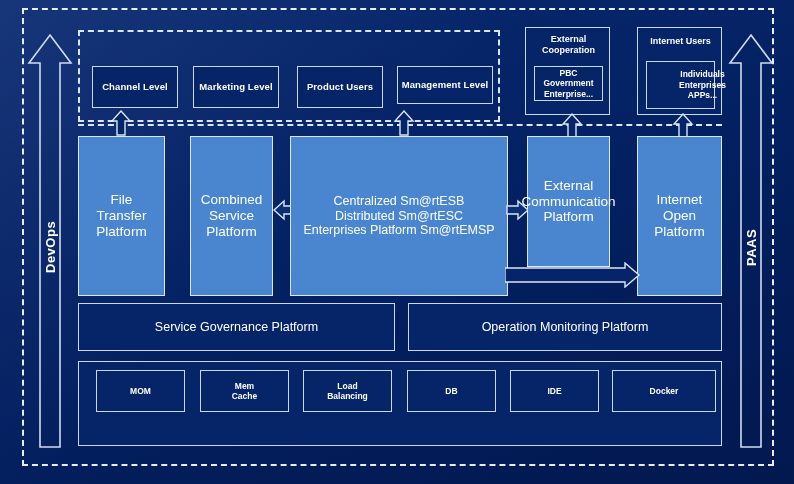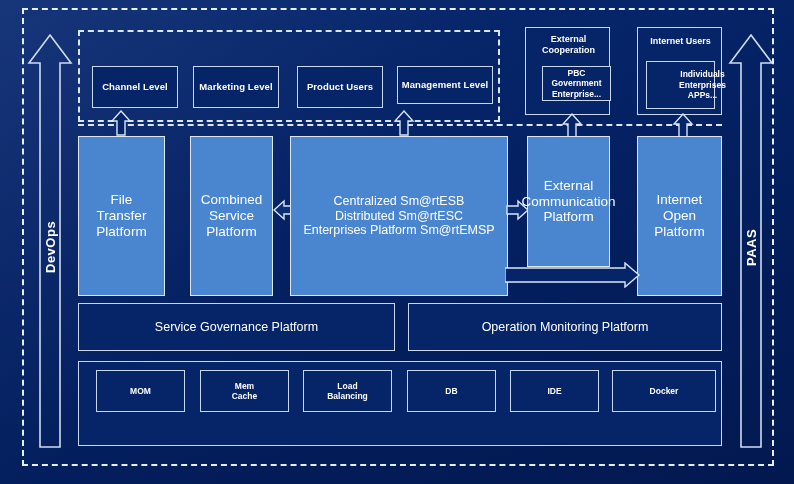--- a/index.html
+++ b/index.html
@@ -155,21 +155,21 @@
   </div>
   <div class="box dark-box lvl-label" style="left:297px; top:66px; width:86px; height:42px;">
     <span>Product Users</span>
   </div>
   <div class="box dark-box lvl-label" style="left:397px; top:66px; width:96px; height:38px;">
     <span>Management Level</span>
   </div>
 
   <div class="box dark-box" style="left:525px; top:27px; width:85px; height:88px; display:block;">
     <div class="small-label" style="position:absolute; left:4px; top:6px; width:77px; text-align:center; white-space:pre-line; line-height:1.25;">External Cooperation</div>
-    <div class="nested-box tiny-label" style="left:16px; top:38px; width:69px; height:35px;">
+    <div class="nested-box tiny-label" style="left:8px; top:38px; width:69px; height:35px;">
       <span style="white-space:pre-line;">PBC Government
 Enterprise...</span>
     </div>
   </div>
 
   <div class="box dark-box" style="left:637px; top:27px; width:85px; height:88px; display:block;">
     <div class="small-label" style="position:absolute; left:4px; top:8px; width:77px; text-align:center; line-height:1.25;">Internet Users</div>
     <div class="nested-box tiny-label" style="left:8px; top:33px; width:69px; height:48px;">
       <span style="white-space:pre-line;margin-left:44px;">Individuals
 Enterprises

